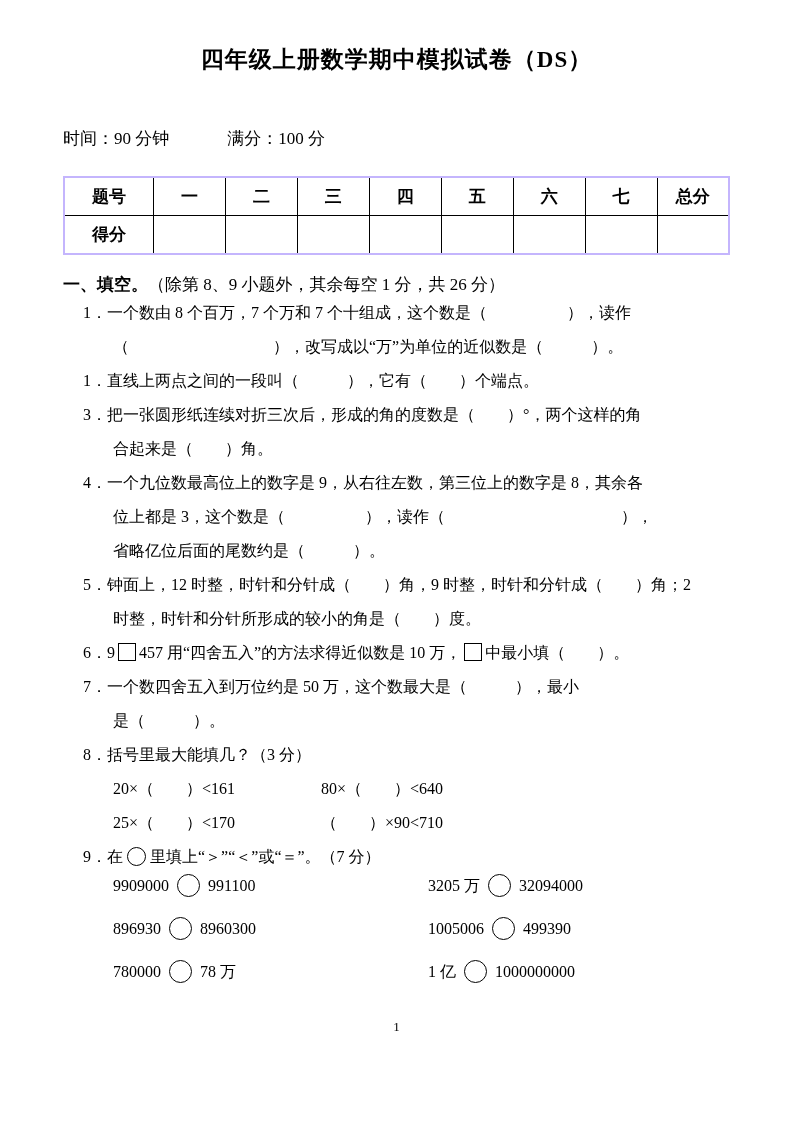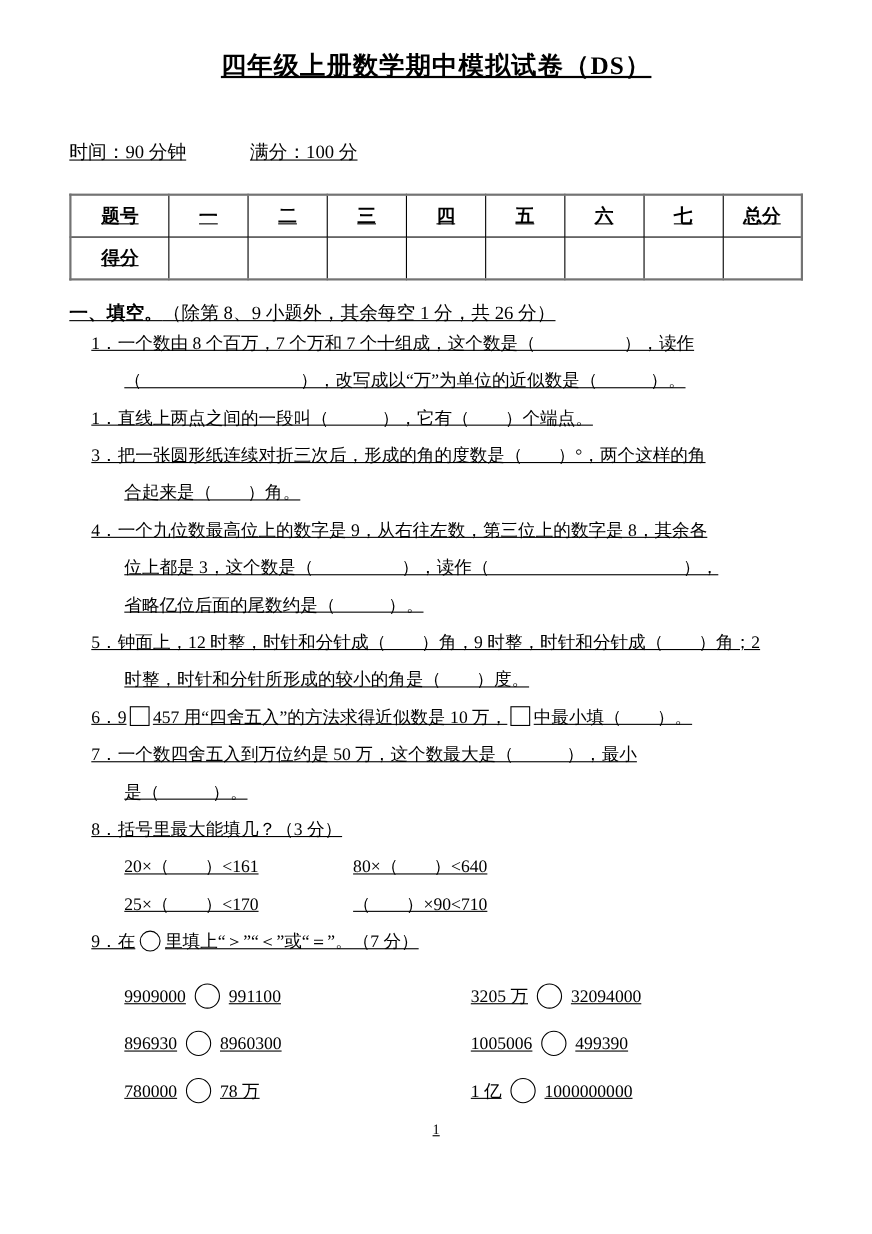--- a/index.html
+++ b/index.html
@@ -3,39 +3,39 @@
 <meta charset="utf-8">
 <style>
   html, body { margin: 0; padding: 0; background: #ffffff; }
   body {
     width: 793px; height: 1122px;
     overflow: hidden;
     font-family: "Liberation Serif", "DejaVu Serif", serif;
     color: #000;
     box-sizing: border-box;
   }
-  .page { padding: 44px 40px 0 63px; box-sizing: border-box; text-decoration: underline; }
+  .page { padding: 44px 40px 0 63px; box-sizing: border-box; }
 
   .title {
     margin: 0; text-align: center;
     font-size: 23px; font-weight: bold; letter-spacing: 1px;
     padding-right: 23px; 
   }
   .meta {
     margin-top: 52px; text-align: left;
     font-size: 17px; padding-right: 23px;
   }
   .meta-gap { display: inline-block; width: 58px; }
 
   table.score-table {
     border-collapse: collapse;
     margin-top: 26px;
     width: 667px;
     table-layout: fixed;
-    border: 2px solid #737373;
+    border: 2px solid #c4b5fd;
   }
   table.score-table td {
     border: 1px solid #000;
     height: 37px;
     text-align: center;
     font-size: 17px;
     font-weight: bold;
     padding: 0;
   }
   table.score-table td.label-col { width: 88px; }
@@ -58,21 +58,21 @@
     vertical-align: -6px; margin: 0 8px; box-sizing: border-box;
   }
   .circle.small {
     width: 19px; height: 19px; vertical-align: -4px; margin: 0 4px;
   }
 
   .calc-row { display: flex; }
   .calc-row .c1 { width: 208px; }
   .calc-row .c2 { width: 200px; }
 
-  .cmp-row { display: flex; align-items: flex-end; height: 43px; }
+  .cmp-row { display: flex; align-items: flex-start; height: 43px; }
   .cmp-left { width: 315px; }
 
   .page-number { text-align: center; font-size: 13px; margin-top: 16px; padding-right: 23px; }
 </style>
 </head>
 <body>
 
 <div class="page">
 
   <h1 class="title">四年级上册数学期中模拟试卷（DS）</h1>

